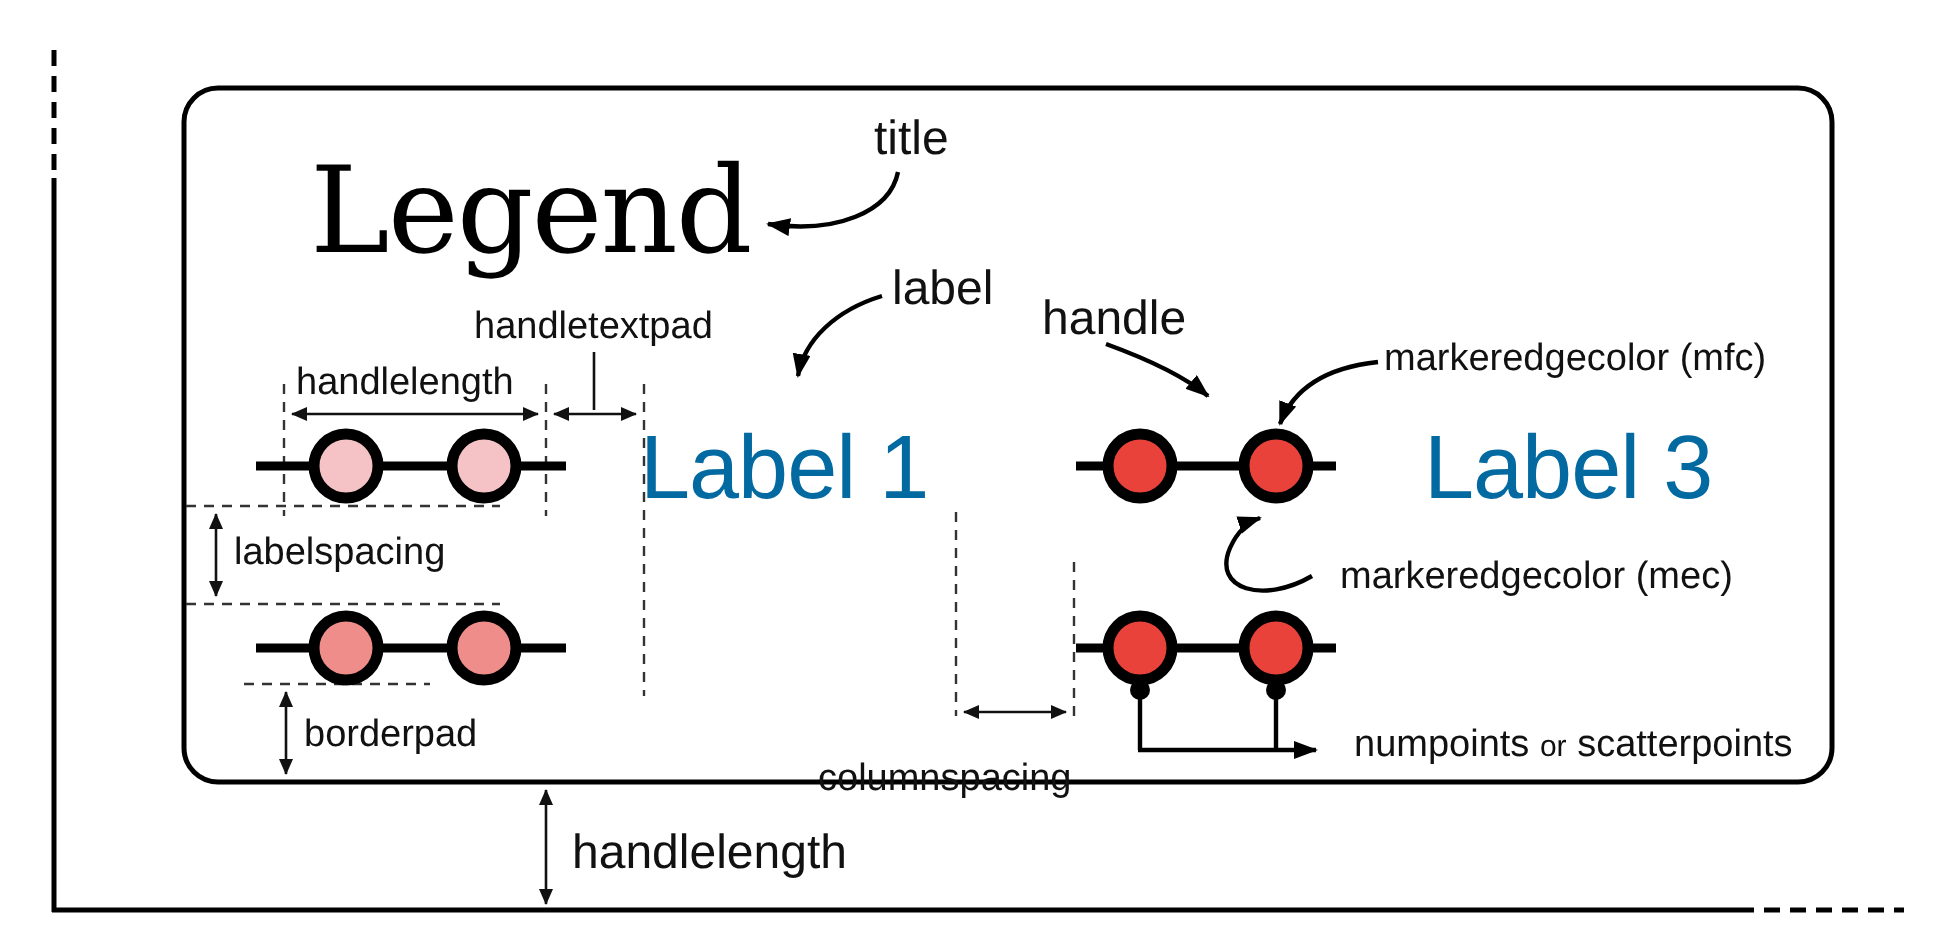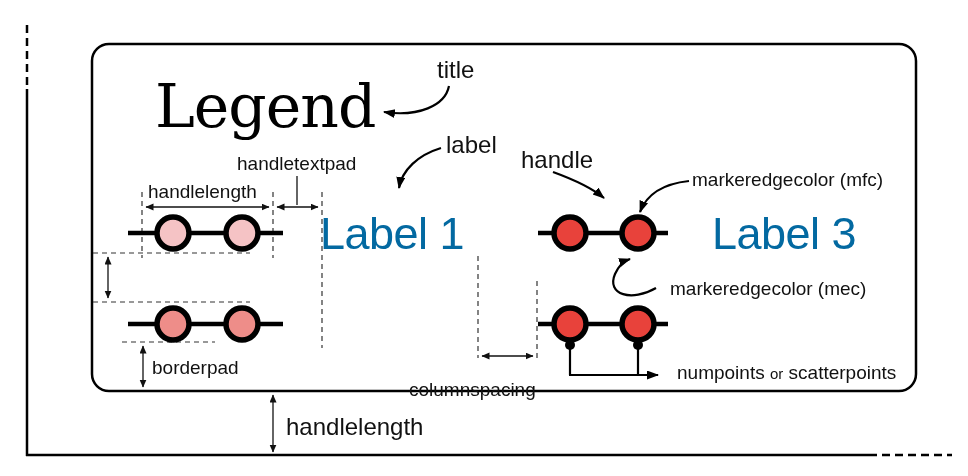--- a/index.html
+++ b/index.html
@@ -109,20 +109,21 @@
   <div class="txt entry-label" style="left:712px;top:211px;">Label 3</div>
 
   <div class="txt ann" style="left:437px;top:58px;">title</div>
   <div class="txt ann" style="left:446px;top:133px;">label</div>
   <div class="txt ann" style="left:521px;top:148px;">handle</div>
   <div class="txt dim" style="left:692px;top:170px;">markeredgecolor (mfc)</div>
   <div class="txt dim" style="left:660px;top:279px;margin-left:10px;">markeredgecolor (mec)</div>
 
   <div class="txt dim" style="left:148px;top:182px;">handlelength</div>
   <div class="txt dim" style="left:237px;top:154px;">handletextpad</div>
+  <div class="txt dim" style="left:117px;top:267px;">labelspacing</div>
   <div class="txt dim" style="left:152px;top:358px;">borderpad</div>
   <div class="txt dim" style="left:409px;top:380px;">columnspacing</div>
   <div class="txt ann" style="left:286px;top:415px;">handlelength</div>
 
   <div class="txt dim" style="left:677px;top:363px;">
     <span>numpoints</span>
     <span class="np-small">or</span>
     <span>scatterpoints</span>
   </div>
 

